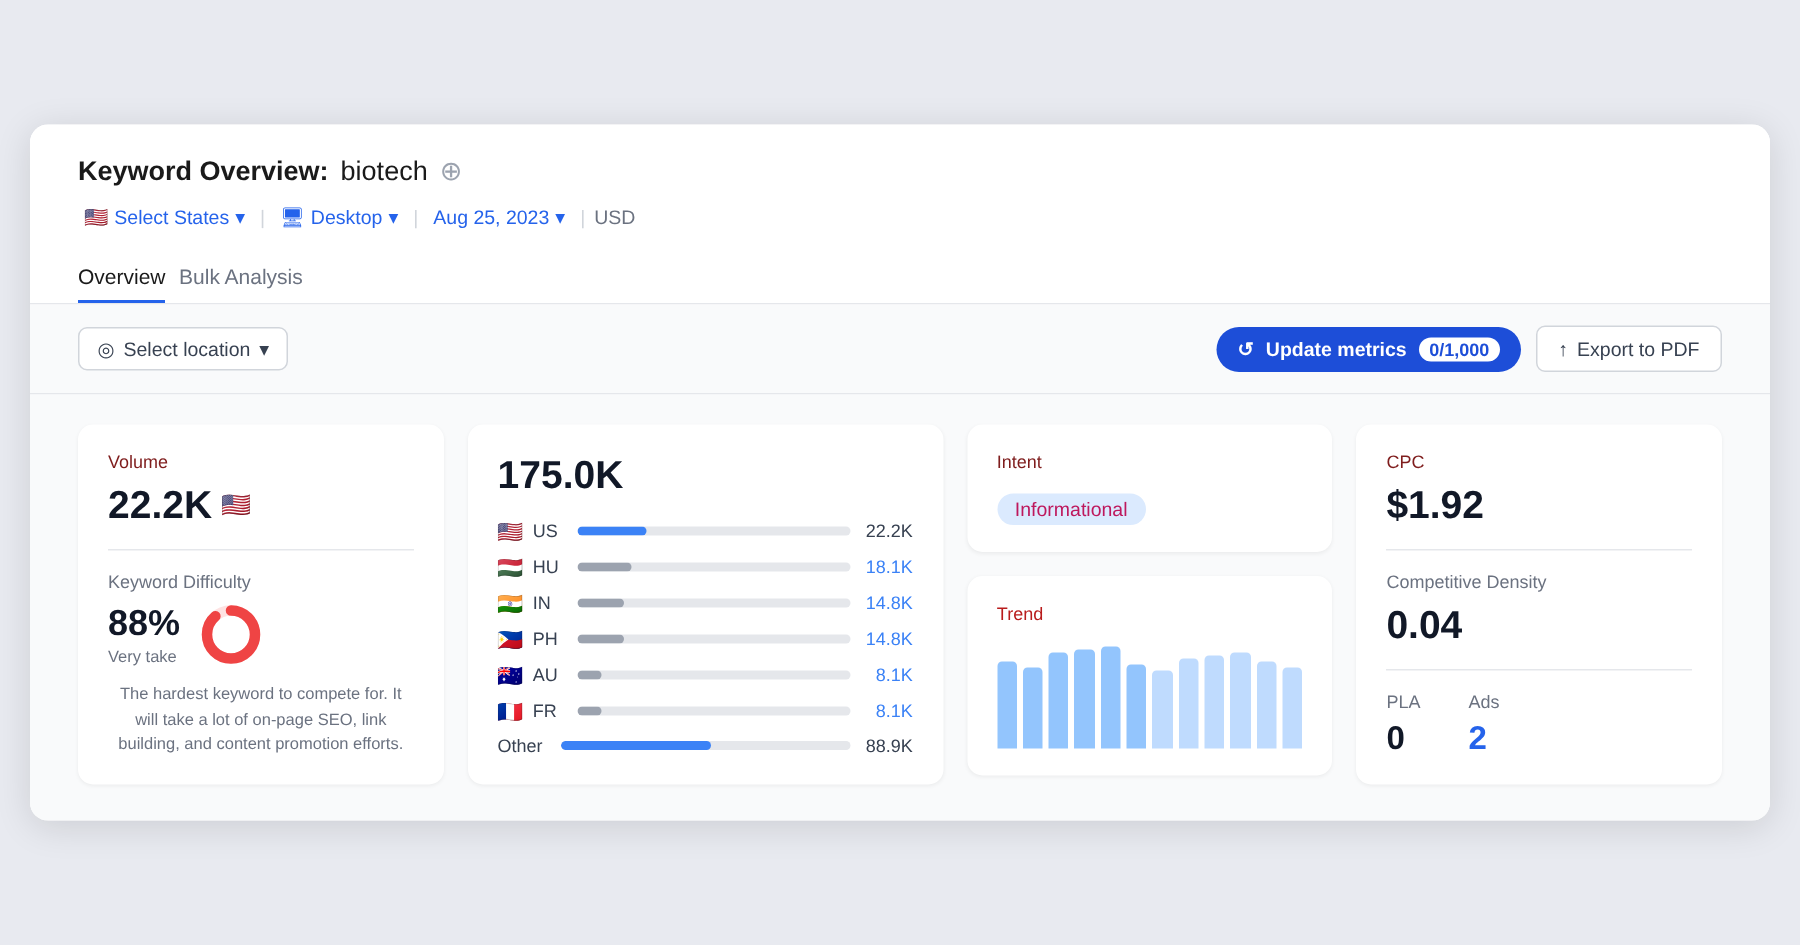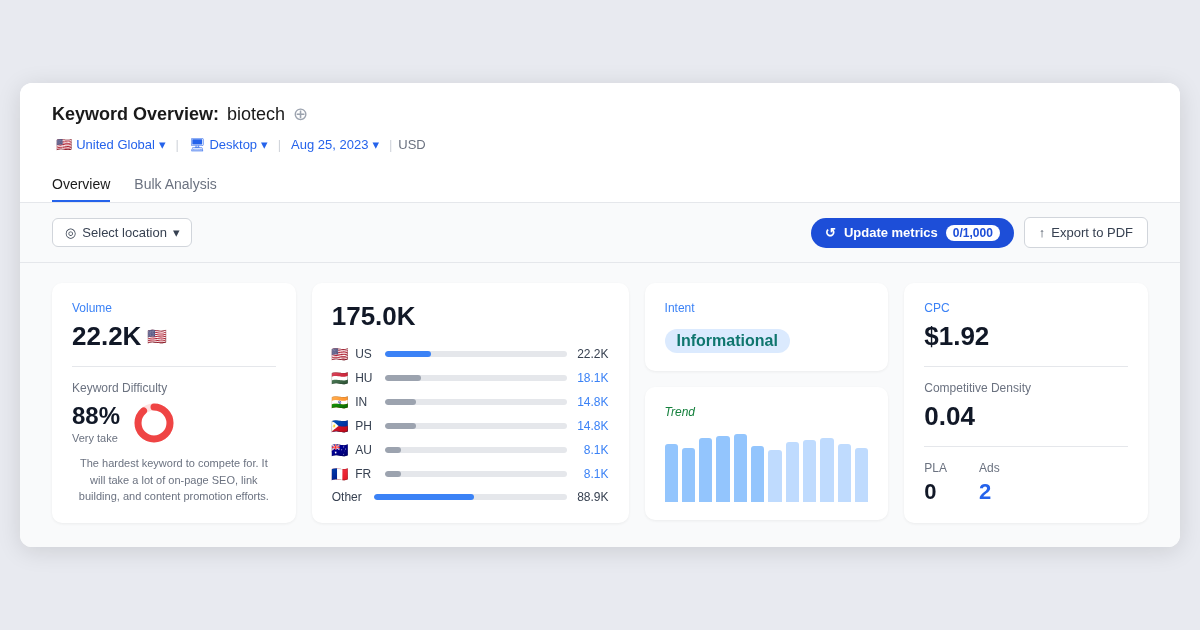--- a/index.html
+++ b/index.html
@@ -66,21 +66,21 @@
     .filter-separator {
       color: #d1d5db;
       font-size: 13px;
     }
     .currency-label {
       font-size: 13px;
       color: #6b7280;
     }
     .tabs-row {
       display: flex;
-      gap: 24px;
+      gap: 9px;
     }
     .tab {
       font-size: 14px;
       font-weight: 500;
       padding: 8px 0;
       cursor: pointer;
       border-bottom: 2px solid transparent;
       color: #6b7280;
     }
     .tab.active {
@@ -153,21 +153,21 @@
       background: #f9fafb;
     }
     .card {
       background: #fff;
       border-radius: 10px;
       padding: 18px 20px;
       box-shadow: 0 1px 3px rgba(0,0,0,0.06);
     }
     .card-label {
       font-size: 12px;
-      color: #3b82f6;
+      color: #7f1d1d;
       margin-bottom: 6px;
     }
     .card-value {
       font-size: 26px;
       font-weight: 700;
       color: #111827;
     }
     .card-divider {
       border: none;
       border-top: 1px solid #e5e7eb;
@@ -254,33 +254,32 @@
     }
     .other-label {
       font-size: 12px;
       color: #374151;
       width: 36px;
     }
     
     .intent-badge {
       display: inline-block;
       background: #dbeafe;
-      color: #0f766e;
+      color: #be185d;
       border-radius: 12px;
       padding: 3px 12px;
-      font-size: 16px;
-      font-weight: 700;
+      font-size: 13px;
+      font-weight: 400;
       margin-top: 8px;
     }
     
     .trend-label {
       font-size: 12px;
-      color: #15803d;
+      color: #b91c1c;
       margin-bottom: 3px;
-      font-style: italic;
     }
     .bars-chart {
       display: flex;
       align-items: flex-end;
       gap: 4px;
       height: 80px;
     }
     .bar-col {
       flex: 1;
       border-radius: 3px 3px 0 0;
@@ -326,21 +325,21 @@
 
   <div class="header">
     <div class="title-row">
       <span class="title-label">Keyword Overview:</span>
       <span class="title-keyword">biotech</span>
       <span class="add-icon">⊕</span>
     </div>
     <div class="filters-row">
       <button class="filter-btn">
         <span>🇺🇸</span>
-        <span>United Global</span>
+        <span>Select States</span>
         <span>▾</span>
       </button>
       <span class="filter-separator">|</span>
       <button class="filter-btn">
         <span>🖥</span>
         <span>Desktop</span>
         <span>▾</span>
       </button>
       <span class="filter-separator">|</span>
       <button class="filter-btn">

